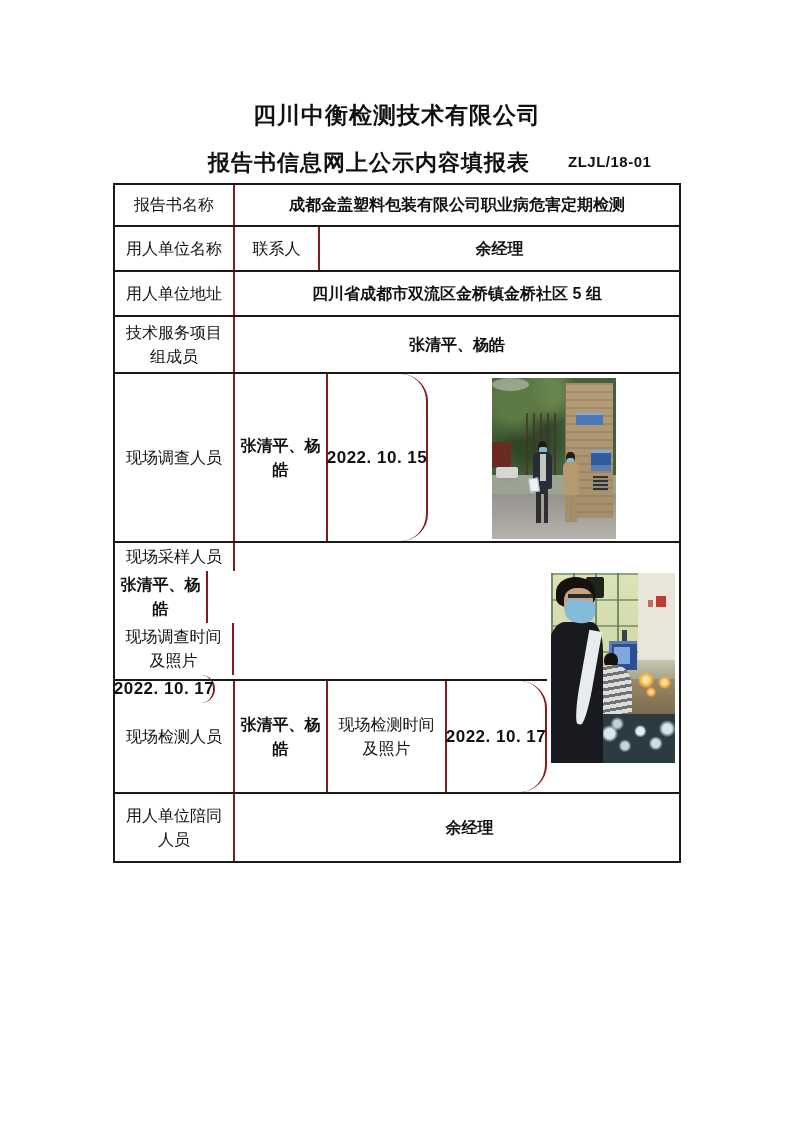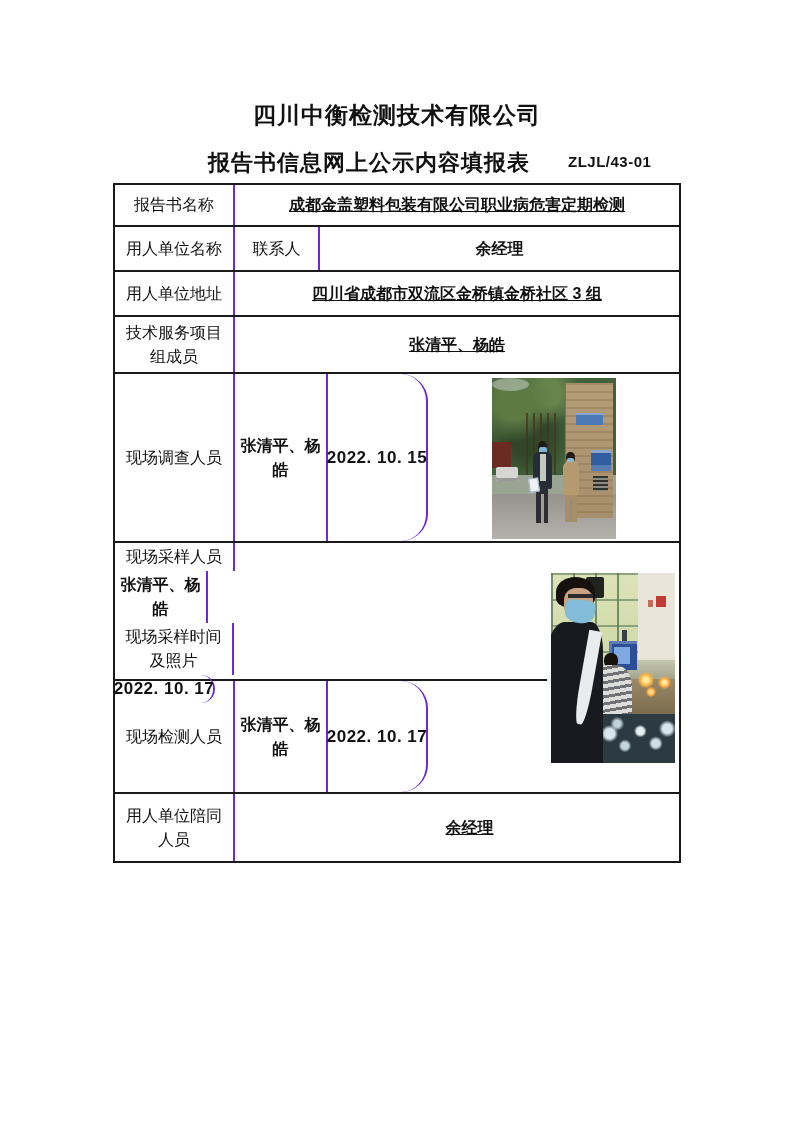--- a/index.html
+++ b/index.html
@@ -31,30 +31,30 @@
     position:absolute;left:113px;top:183px;width:568px;
     border:2px solid #1a1a1a;
     box-sizing:border-box;
     font-size:16px;
   }
   .trow{display:flex;border-bottom:2px solid #1a1a1a;box-sizing:border-box;}
   .trow.last{border-bottom:none;gap:25px;}
   .cell{
     display:flex;align-items:center;justify-content:center;
     text-align:center;box-sizing:border-box;
-    border-right:2px solid #6d28d9;
+    border-right:2px solid #7f1d1d;
     line-height:24px;
     padding:2px 9px;
   }
   .cell.last{border-right:none;}
   .lbl{font-weight:normal;}
   .val{font-weight:bold;}
   .date{font-weight:bold;font-size:17px;letter-spacing:0.5px;white-space:nowrap;padding:2px 2px;}
   .c-label{width:120px;flex:0 0 auto;}
-  .c-rest{width:444px;flex:1 1 auto;text-decoration:underline;}
+  .c-rest{width:444px;flex:1 1 auto;}
   .c-company{width:227px;flex:0 0 auto;}
   .c-contactl{width:85px;flex:0 0 auto;}
   .c-contactv{width:136px;flex:1 1 auto;}
   .c-staff{width:93px;flex:0 0 auto;padding:2px 4px;}
   .c-time{width:119px;flex:0 0 auto;padding:2px 10px;}
   .c-date{width:100px;flex:0 0 auto;border-radius:27px;}
   .c-photo{width:136px;flex:1 1 auto;padding:0;align-items:flex-start;justify-content:center;}
   .r1{height:42px;}
   .r2{height:45px;}
   .r3{height:45px;}
@@ -150,39 +150,39 @@
 </style>
 </head>
 <body>
 
 <div class="page">
 
   <div class="doc-title">四川中衡检测技术有限公司</div>
 
   <div class="doc-subtitle-row">
     <div class="doc-subtitle">报告书信息网上公示内容填报表</div>
-    <div class="doc-code">ZLJL/43-01</div>
+    <div class="doc-code">ZLJL/18-01</div>
   </div>
 
   <div class="form-table">
 
     <div class="trow r1">
       <div class="cell c-label lbl">报告书名称</div>
       <div class="cell c-rest val last">成都金盖塑料包装有限公司职业病危害定期检测</div>
     </div>
 
     <div class="trow r2">
       <div class="cell c-label lbl">用人单位名称</div>
       <div class="cell c-contactl lbl">联系人</div>
       <div class="cell c-contactv val last">余经理</div>
     </div>
 
     <div class="trow r3">
       <div class="cell c-label lbl">用人单位地址</div>
-      <div class="cell c-rest val last">四川省成都市双流区金桥镇金桥社区 3 组</div>
+      <div class="cell c-rest val last">四川省成都市双流区金桥镇金桥社区 5 组</div>
     </div>
 
     <div class="trow r4">
       <div class="cell c-label lbl">技术服务项目组成员</div>
       <div class="cell c-rest val last">张清平、杨皓</div>
     </div>
 
     <div class="trow r5">
       <div class="cell c-label lbl">现场调查人员</div>
       <div class="cell c-staff val">张清平、杨皓</div>
@@ -217,26 +217,27 @@
           </div>
         </div>
       </div>
     </div>
 
     <div class="trow r67">
       <div class="left-stack">
         <div class="subrow top">
           <div class="cell c-label lbl">现场采样人员</div>
           <div class="cell c-staff val">张清平、杨皓</div>
-          <div class="cell c-time lbl">现场采样时间及照片</div>
+          <div class="cell c-time lbl">现场调查时间及照片</div>
           <div class="cell c-date date">2022. 10. 17</div>
         </div>
         <div class="subrow bottom">
           <div class="cell c-label lbl">现场检测人员</div>
           <div class="cell c-staff val">张清平、杨皓</div>
+          <div class="cell c-time lbl">现场检测时间及照片</div>
           <div class="cell c-date date">2022. 10. 17</div>
         </div>
       </div>
       <div class="cell c-photo last">
         <div class="photo photo2">
           <div class="p2-window"></div>
           <div class="p2-wall"></div>
           <div class="p2-redsign1"></div>
           <div class="p2-redsign2"></div>
           <div class="p2-speaker"></div>

